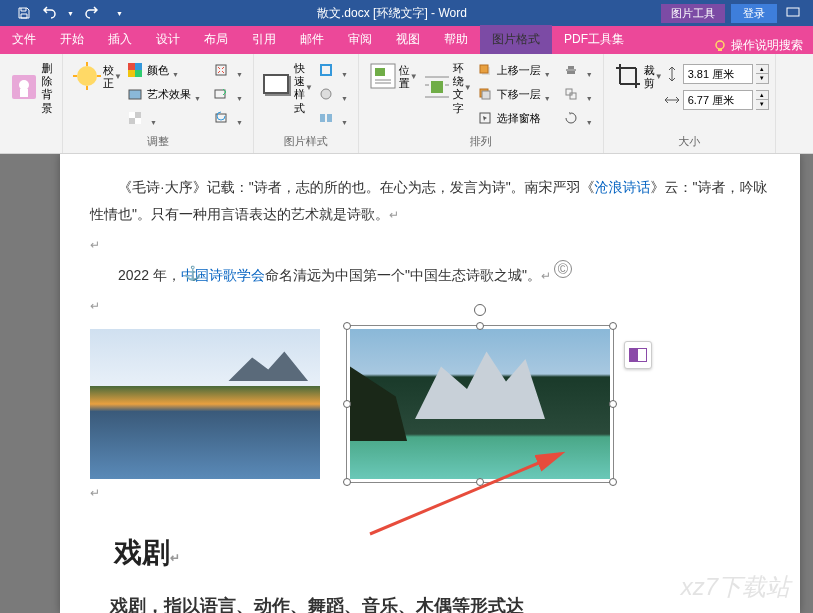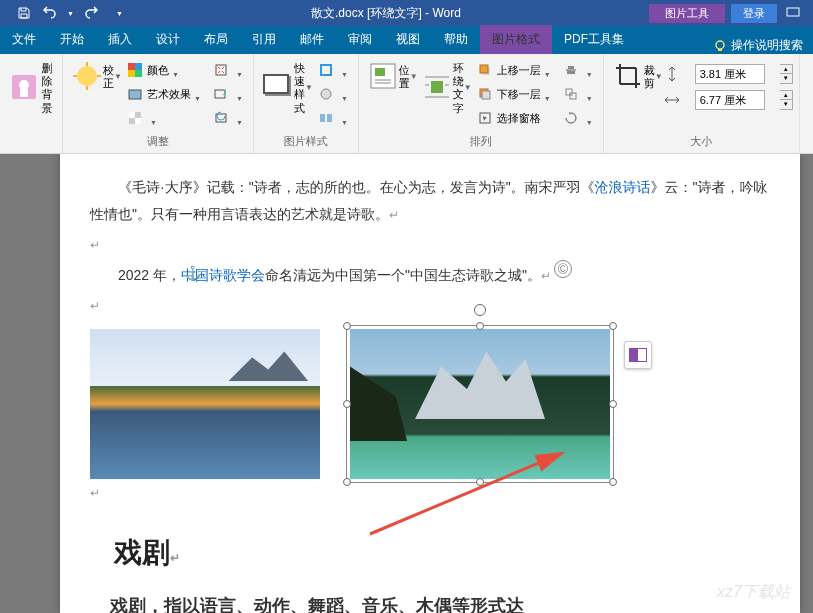--- a/index.html
+++ b/index.html
@@ -3,25 +3,25 @@
 <meta charset="utf-8">
 <style>
 * { margin: 0; padding: 0; box-sizing: border-box; font-family: "Microsoft YaHei", sans-serif; }
 body { width: 813px; height: 613px; overflow: hidden; background: #e6e6e6; }
 
 .titlebar { height: 26px; background: #2b579a; display: flex; align-items: center; color: #fff; font-size: 12px; }
 .titlebar-qat { display: flex; align-items: center; gap: 8px; padding-left: 15px; }
 .titlebar-qat .qat-btn { width: 18px; height: 18px; display: flex; align-items: center; justify-content: center; cursor: pointer; }
 .titlebar-title { flex: 1; text-align: center; }
 .titlebar-right { display: flex; align-items: center; gap: 6px; padding-right: 10px; }
-.pictools { background: #7c4ba5; padding: 2px 16px; font-size: 11px; }
+.pictools { background: #7c4ba5; padding: 2px 10px; font-size: 11px; }
 .login-btn { background: #3e7edb; padding: 2px 12px; font-size: 11px; cursor: pointer; }
 .winctrl { width: 20px; text-align: center; cursor: pointer; }
 
-.tabs { height: 28px; background: #0369a1; display: flex; align-items: flex-end; }
+.tabs { height: 28px; background: #ec4899; display: flex; align-items: flex-end; }
 .tab { padding: 6px 12px; color: #fff; font-size: 12px; cursor: pointer; }
 .tab.active { background: #f3f3f3; color: #333; }
 .tab.contextual { background: #7c4ba5; }
 .tab-help { margin-left: auto; display: flex; align-items: center; padding: 0 10px; color: #fff; font-size: 12px; }
 .tab-help svg { margin-right: 4px; }
 
 .ribbon { height: 100px; background: #f3f3f3; border-bottom: 1px solid #d4d4d4; display: flex; }
 .ribbon-group { border-right: 1px solid #e1e1e1; padding: 4px 6px; display: flex; flex-direction: column; position: relative; }
 .ribbon-group-content { flex: 1; display: flex; align-items: flex-start; gap: 4px; }
 .ribbon-group-label { text-align: center; font-size: 11px; color: #666; padding-top: 2px; position: relative; }
@@ -30,21 +30,21 @@
 .big-btn-icon { width: 32px; height: 32px; display: flex; align-items: center; justify-content: center; }
 .big-btn-label { font-size: 11px; text-align: center; line-height: 1.2; margin-top: 2px; }
 .big-btn .dd { font-size: 8px; color: #666; }
 
 .small-col { display: flex; flex-direction: column; gap: 2px; }
 .small-btn { display: flex; align-items: flex-end; font-size: 11px; padding: 2px 4px; cursor: pointer; height: 22px; }
 .small-btn-icon { width: 16px; height: 16px; margin-right: 4px; display: flex; align-items: center; justify-content: center; }
 .dd-arrow { font-size: 7px; color: #666; margin-left: 3px; }
 
 .size-fields { display: flex; flex-direction: column; gap: 6px; padding-top: 6px; }
-.size-row { display: flex; align-items: center; gap: 15px; }
+.size-row { display: flex; align-items: center; gap: 3px; }
 .size-icon { width: 16px; height: 16px; }
 .size-input { width: 70px; height: 20px; border: 1px solid #ababab; background: #fff; font-size: 11px; padding: 0 4px; display: flex; align-items: center; }
 .spinner { display: flex; flex-direction: column; border: 1px solid #ababab; border-left: none; }
 .spinner div { width: 12px; height: 9px; background: #f0f0f0; font-size: 6px; text-align: center; line-height: 9px; cursor: pointer; border-bottom: 1px solid #ababab; }
 .spinner div:last-child { border-bottom: none; }
 
 .document-area { height: 459px; background: #7a7a7a; overflow: hidden; position: relative; padding-left: 60px; }
 .page { background: #fff; width: 740px; height: 100%; position: relative; box-shadow: 0 0 8px rgba(0,0,0,0.3); }
 .page-content { padding: 20px 30px; font-size: 14px; line-height: 1.9; color: #333; }
 .page-content p { margin-bottom: 4px; }
@@ -70,21 +70,21 @@
 .rotate-handle { position: absolute; top: -22px; left: 50%; margin-left: -6px; width: 12px; height: 12px; background: #fff; border: 1px solid #666; border-radius: 50%; }
 
 .layout-options { position: absolute; right: -42px; top: 12px; width: 28px; height: 28px; background: #fff; border: 1px solid #ccc; border-radius: 3px; box-shadow: 0 1px 3px rgba(0,0,0,0.2); display: flex; align-items: center; justify-content: center; cursor: pointer; }
 .layout-options-icon { width: 18px; height: 14px; background: linear-gradient(90deg, #8a4aa8 50%, transparent 50%); border: 1px solid #8a4aa8; position: relative; }
 
 .red-arrow { position: absolute; left: 300px; top: 290px; width: 220px; height: 100px; pointer-events: none; }
 
 .heading { font-size: 28px; font-weight: bold; margin: 20px 0 10px 24px; color: #222; }
 .body-text { font-size: 18px; font-weight: bold; color: #333; padding: 0 20px; }
 
-.watermark { position: absolute; right: 10px; bottom: 10px; color: #d8d8d8; font-size: 16px; font-style: italic; opacity: 0.7; pointer-events: none; }
+.watermark { position: absolute; right: 10px; bottom: 10px; color: #d8d8d8; font-size: 24px; font-style: italic; opacity: 0.7; pointer-events: none; }
 .copyright-badge { position: absolute; right: 228px; top: 106px; width: 18px; height: 18px; border: 1.5px solid #888; border-radius: 50%; color: #888; font-size: 14px; display: flex; align-items: center; justify-content: center; }
 </style>
 </head>
 <body>
 
 <div class="titlebar">
   <div class="titlebar-qat">
     <div class="qat-btn">
       <svg width="14" height="14" viewBox="0 0 14 14">
           <path d="M2 2h8l2 2v8H2z M4 2v3h5V2 M4 8h6v4H4z" fill="none" stroke="#fff" stroke-width="1"></path>

